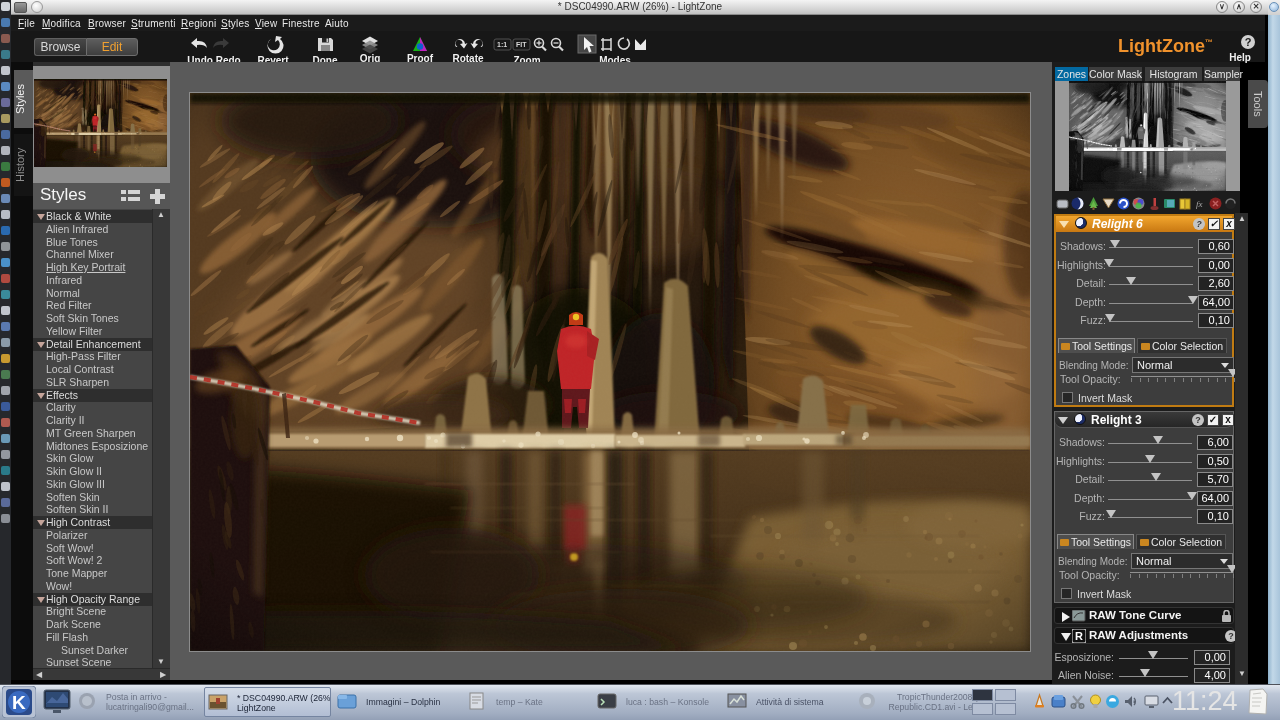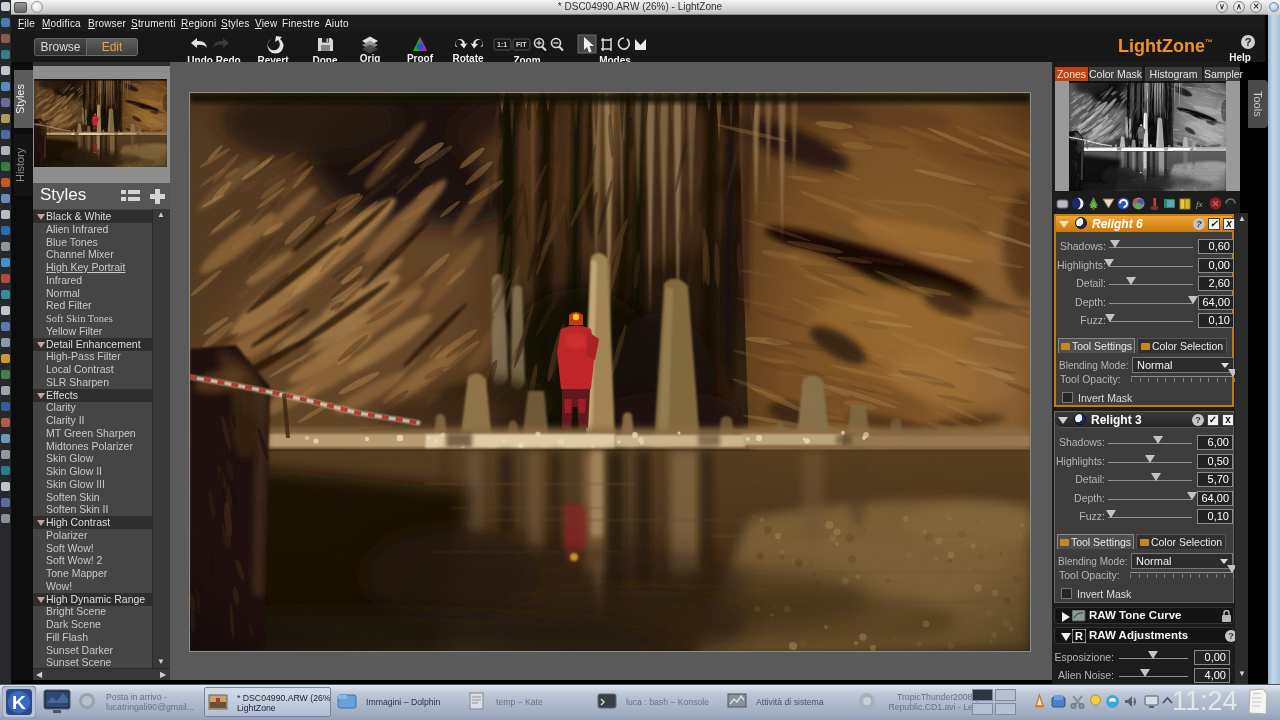--- a/index.html
+++ b/index.html
@@ -197,55 +197,55 @@
 <div class="shdr" style="top:1px;"><svg width="9" height="8" style="position:absolute;left:4px;top:3px;">
           <path d="M0 1 L8 1 L4 7 Z" fill="#c4a49a"></path>
         </svg><b>Black &amp; White</b></div>
 <div class="sitem" style="top:13.75px;">Alien Infrared</div>
 <div class="sitem" style="top:26.5px;">Blue Tones</div>
 <div class="sitem" style="top:39.25px;">Channel Mixer</div>
 <div class="sitem" style="top:52.0px;text-decoration:underline;">High Key Portrait</div>
 <div class="sitem" style="top:64.75px;">Infrared</div>
 <div class="sitem" style="top:77.5px;">Normal</div>
 <div class="sitem" style="top:90.25px;">Red Filter</div>
-<div class="sitem" style="top:103.0px;font-family:Liberation Serif, serif;">Soft Skin Tones</div>
+<div class="sitem" style="top:103.0px;">Soft Skin Tones</div>
 <div class="sitem" style="top:115.75px;">Yellow Filter</div>
 <div class="shdr" style="top:128.5px;"><svg width="9" height="8" style="position:absolute;left:4px;top:3px;">
           <path d="M0 1 L8 1 L4 7 Z" fill="#c4a49a"></path>
         </svg><b>Detail Enhancement</b></div>
 <div class="sitem" style="top:141.25px;">High-Pass Filter</div>
 <div class="sitem" style="top:154.0px;">Local Contrast</div>
 <div class="sitem" style="top:166.75px;">SLR Sharpen</div>
 <div class="shdr" style="top:179.5px;"><svg width="9" height="8" style="position:absolute;left:4px;top:3px;">
           <path d="M0 1 L8 1 L4 7 Z" fill="#c4a49a"></path>
         </svg><b>Effects</b></div>
 <div class="sitem" style="top:192.25px;">Clarity</div>
 <div class="sitem" style="top:205.0px;">Clarity II</div>
 <div class="sitem" style="top:217.75px;">MT Green Sharpen</div>
-<div class="sitem" style="top:230.5px;">Midtones Polarizer</div>
+<div class="sitem" style="top:230.5px;">Midtones Esposizione</div>
 <div class="sitem" style="top:243.25px;">Skin Glow</div>
 <div class="sitem" style="top:256.0px;">Skin Glow II</div>
 <div class="sitem" style="top:268.75px;">Skin Glow III</div>
 <div class="sitem" style="top:281.5px;">Soften Skin</div>
 <div class="sitem" style="top:294.25px;">Soften Skin II</div>
 <div class="shdr" style="top:307.0px;"><svg width="9" height="8" style="position:absolute;left:4px;top:3px;">
           <path d="M0 1 L8 1 L4 7 Z" fill="#c4a49a"></path>
         </svg><b>High Contrast</b></div>
 <div class="sitem" style="top:319.75px;">Polarizer</div>
 <div class="sitem" style="top:332.5px;">Soft Wow!</div>
 <div class="sitem" style="top:345.25px;">Soft Wow! 2</div>
 <div class="sitem" style="top:358.0px;">Tone Mapper</div>
 <div class="sitem" style="top:370.75px;">Wow!</div>
 <div class="shdr" style="top:383.5px;"><svg width="9" height="8" style="position:absolute;left:4px;top:3px;">
           <path d="M0 1 L8 1 L4 7 Z" fill="#c4a49a"></path>
-        </svg><b>High Dynamic Range</b></div>
+        </svg><b>High Opacity Range</b></div>
 <div class="sitem" style="top:396.25px;">Bright Scene</div>
 <div class="sitem" style="top:409.0px;">Dark Scene</div>
 <div class="sitem" style="top:421.75px;">Fill Flash</div>
-<div class="sitem" style="top:434.5px;">Sunset Darker</div>
+<div class="sitem" style="top:434.5px;margin-left:15px;">Sunset Darker</div>
 <div class="sitem" style="top:447.25px;">Sunset Scene</div>
 </div>
 <div class="abs" id="vscroll">
       <div class="arr" style="left:4px;top:1px;">▲</div>
       <div class="arr" style="left:4px;top:448px;">▼</div>
     </div>
 <div class="abs" id="hscroll">
       <div class="arr" style="left:3px;top:1px;">◀</div>
       <div class="arr" style="left:127px;top:1px;">▶</div>
     </div>
@@ -944,21 +944,21 @@
 <path d="M0 284 Q85 298 168 320 L230 330" stroke="#b22a20" stroke-width="4" fill="none" stroke-dasharray="7 7" opacity="0.9"></path>
 <path d="M96 300 L100 345 L96 345 L92 301 Z" fill="#3a2211" opacity="0.8"></path>
 <rect x="0" y="0" width="840" height="10" fill="#0d0803" opacity="0.85" filter="url(#b2)"></rect>
 <path d="M0 0 H840 V558 H0 Z" fill="url(#gVig)"></path>
 <rect width="840" height="558" filter="url(#grainF)" opacity="0.06"></rect>
 </g>
 </svg>
 </div>
 </div>
 <div class="abs" id="rightpanel">
-<div class="rtab" style="left:3px;width:33px;background:#c2410c;">Zones</div>
+<div class="rtab" style="left:3px;width:33px;background:#0369a1;">Zones</div>
 <div class="rtab" style="left:37px;width:53px;">Color Mask</div>
 <div class="rtab" style="left:93px;width:57px;">Histogram</div>
 <div class="rtab" style="left:152px;width:36px;">Sampler</div>
 <div class="abs" id="zonesprev">
       <div id="zonesart"><svg width="157" height="110" viewBox="0 0 840 558" preserveAspectRatio="none">
           <use href="#art"></use>
         </svg></div>
     </div>
 <div class="abs" id="toolicons">
 <svg class="ticon" style="left:4px;" width="13" height="13" viewBox="0 0 13 13">

